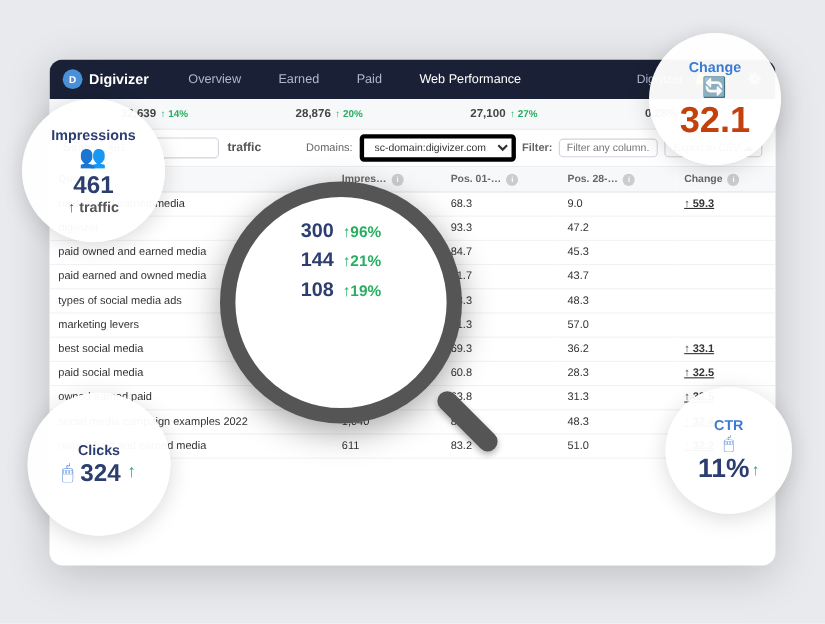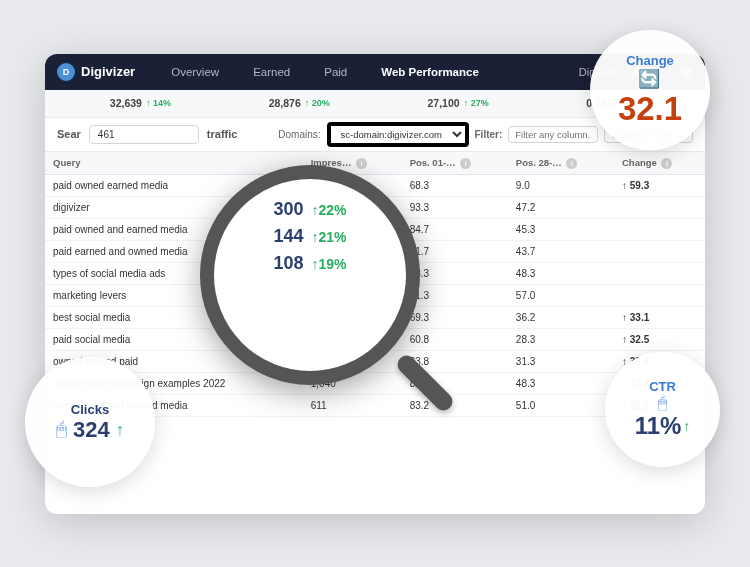--- a/index.html
+++ b/index.html
@@ -70,21 +70,21 @@
       flex: 1;
     }
     .nav-item {
       color: #b0b8cc;
       font-size: 11.5px;
       cursor: pointer;
       margin-left: 20px;
     }
     .nav-item.active {
       color: #fff;
-      font-weight: 700;
+      font-weight: 400;
       text-align: right;
     }
     .nav-right {
       display: flex;
       align-items: center;
       gap: 10px;
       color: #b0b8cc;
       font-size: 11px;
     }
     .nav-icon {
@@ -206,21 +206,21 @@
       white-space: nowrap;
     }
     .data-table tbody tr {
       border-bottom: 1px solid #f0f2f5;
     }
     .data-table tbody td {
       padding: 5px 8px;
       font-size: 10px;
       color: #333;
     }
-    .td-green { color: #27ae60; font-weight: 600; }
+    .td-green { color: #27ae60; font-weight: 600; text-decoration: underline; }
     .info-icon {
       display: inline-flex;
       align-items: center;
       justify-content: center;
       width: 11px;
       height: 11px;
       border-radius: 50%;
       background: #ccc;
       color: #fff;
       font-size: 7px;
@@ -544,20 +544,26 @@
             <td>83.2</td>
             <td>51.0</td>
             <td class="td-green">↑ 32.2</td>
           </tr>
         </tbody>
       </table>
     </div>
 
   </div>
 
+  <div class="bubble bubble-impressions">
+    <span class="bubble-label">Impressions</span>
+    <span class="bubble-icon">👥</span>
+    <span class="bubble-value">461</span>
+    <span class="bubble-sub">↑ traffic</span>
+  </div>
 
   <div class="bubble bubble-clicks">
     <span class="bubble-label">Clicks</span>
     <div style="display:flex;align-items:center;gap:6px;">
       <span class="bubble-icon" style="color:#3a7bd5;font-size:18px;">🖱</span>
       <span class="bubble-value">324</span>
       <span class="bubble-up" style="color:#27ae60;font-size:16px;">↑</span>
     </div>
   </div>
 
@@ -573,21 +579,21 @@
     <div class="bubble-ctr-row">
       <span class="bubble-value">11%</span>
       <span class="bubble-up">↑</span>
     </div>
   </div>
 
   <div class="magnifier-overlay">
     <div class="magnifier-content">
       <div class="mag-row">
         <span>300</span>
-        <span class="mag-up">↑22%</span>
+        <span class="mag-up">↑96%</span>
       </div>
       <div class="mag-row">
         <span>144</span>
         <span class="mag-up">↑21%</span>
       </div>
       <div class="mag-row">
         <span>108</span>
         <span class="mag-up">↑19%</span>
       </div>
     </div>

